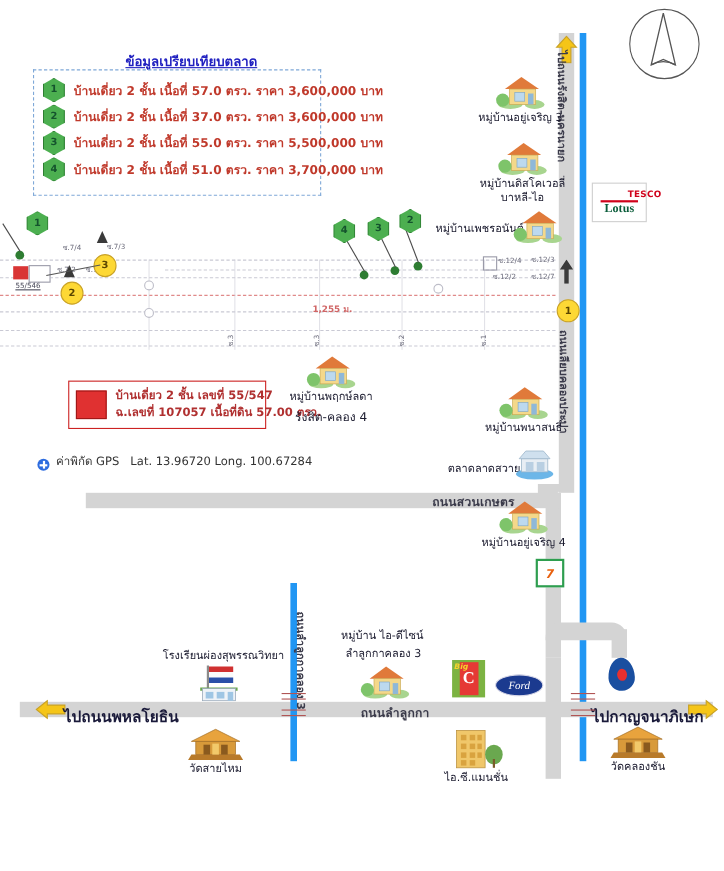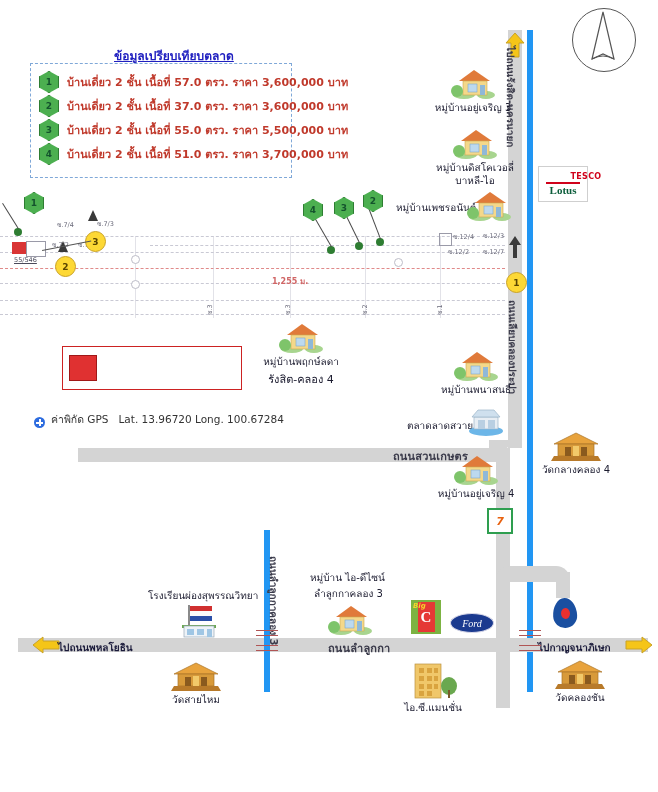--- a/index.html
+++ b/index.html
@@ -85,21 +85,21 @@
   }
   .gps-dot::before{left:4.5px;top:2px;width:2px;height:7px;}
   .gps-dot::after{top:4.5px;left:2px;height:2px;width:7px;}
   .gps-text{font-size:10.5px;color:#333;margin-left:6px;white-space:nowrap;}
   
   .poi{position:absolute;display:flex;flex-direction:column;align-items:center;}
   .poi-label{font-size:10px;color:#1a1a2e;white-space:nowrap;margin-top:1px;line-height:1.3;text-align:center;}
   .poi-label2{font-size:10px;color:#1a1a2e;white-space:nowrap;line-height:1.3;text-align:center;}
   .poi-side{position:absolute;font-size:10px;color:#1a1a2e;white-space:nowrap;}
   
-  .dir-label{position:absolute;font-size:10px;color:#1a1a3a;font-weight:bold;white-space:nowrap;}
+  .dir-label{position:absolute;font-size:14px;color:#1a1a3a;font-weight:bold;white-space:nowrap;}
   
   .cad-line{position:absolute;background:#cfcfd8;}
   .cad-dash-h{position:absolute;border-top:1px dashed #c9c9d4;}
   .cad-dash-red{position:absolute;border-top:1.2px dashed #e08a8a;}
   .soi{position:absolute;font-size:6.5px;color:#6a6a7a;white-space:nowrap;}
   .soi-v{position:absolute;font-size:6.5px;color:#6a6a7a;white-space:nowrap;transform-origin:0 0;transform:rotate(-90deg);}
   .dist-label{position:absolute;font-size:8px;color:#d06666;white-space:nowrap;font-weight:bold;}
   .node{position:absolute;width:7px;height:7px;border-radius:50%;background:#fff;border:1px solid #bdbdc8;}
   .node-g{position:absolute;width:8px;height:8px;border-radius:50%;background:#2e7d32;}
   .leader{position:absolute;background:#4a4a4a;height:1px;transform-origin:0 0;}
@@ -194,21 +194,21 @@
   <div class="cad-line" style="left:135px;top:236px;width:1px;height:82px;opacity:.6;"></div>
   <div class="cad-line" style="left:213px;top:236px;width:1px;height:82px;opacity:.6;"></div>
   <div class="cad-line" style="left:290px;top:236px;width:1px;height:82px;opacity:.6;"></div>
   <div class="cad-line" style="left:365px;top:236px;width:1px;height:82px;opacity:.6;"></div>
   <div class="cad-line" style="left:440px;top:236px;width:1px;height:82px;opacity:.6;"></div>
 
   <div class="node" style="left:131px;top:255px;"></div>
   <div class="node" style="left:131px;top:280px;"></div>
   <div class="node" style="left:394px;top:258px;"></div>
 
-  <div class="dist-label" style="left:272px;top:275px;">1,255 ม.</div>
+  <div class="dist-label" style="left:284px;top:275px;">1,255 ม.</div>
 
   <div class="soi" style="left:57px;top:220px;">ซ.7/4</div>
   <div class="soi" style="left:97px;top:219px;">ซ.7/3</div>
   <div class="soi" style="left:52px;top:240px;">ซ.7/2</div>
   <div class="soi" style="left:78px;top:240px;">ซ.7/1</div>
 
   <div class="soi" style="left:453px;top:232px;">ซ.12/4</div>
   <div class="soi" style="left:483px;top:231px;">ซ.12/3</div>
   <div class="soi" style="left:448px;top:247px;">ซ.12/2</div>
   <div class="soi" style="left:483px;top:247px;">ซ.12/7</div>
@@ -307,20 +307,24 @@
   <div class="canal" style="left:264px;top:530px;height:162px;"></div>
   <div class="road-label-v" style="left:281px;top:556px;transform:rotate(90deg);">ถนนลำลูกกาคลอง 3</div>
 
   <div class="abs" style="left:256px;top:630px;width:22px;height:4px;border-top:1.5px solid #b05555;border-bottom:1.5px solid #b05555;"></div>
   <div class="abs" style="left:256px;top:645px;width:22px;height:4px;border-top:1.5px solid #b05555;border-bottom:1.5px solid #b05555;"></div>
   <div class="abs" style="left:519px;top:630px;width:22px;height:4px;border-top:1.5px solid #b05555;border-bottom:1.5px solid #b05555;"></div>
   <div class="abs" style="left:519px;top:645px;width:22px;height:4px;border-top:1.5px solid #b05555;border-bottom:1.5px solid #b05555;"></div>
 
   <div class="prop-box" style="left:62px;top:346px;width:180px;height:44px;">
     <div class="prop-swatch"></div>
+    <div class="prop-lines">
+      <div class="prop-line">บ้านเดี่ยว 2 ชั้น เลขที่ 55/547</div>
+      <div class="prop-line">ฉ.เลขที่ 107057 เนื้อที่ดิน 57.00 ตรว.</div>
+    </div>
   </div>
 
   <div class="gps-row" style="left:34px;top:411px;align-items:flex-end;">
     <div class="gps-dot"></div>
     <div class="gps-text">
       <span>ค่าพิกัด GPS</span>&nbsp;&nbsp;
       <span>Lat. 13.96720 Long. 100.67284</span>
     </div>
   </div>
 
@@ -410,31 +414,20 @@
       <rect x="13" y="15" width="24" height="14" fill="#f4d88a" stroke="#c9a84f" stroke-width=".6"></rect>
       <rect x="18" y="18" width="9" height="8" fill="#bcd9ef" stroke="#7fa8c8" stroke-width=".6"></rect>
       <rect x="30" y="19" width="5" height="10" fill="#8fb8d8"></rect>
       <ellipse cx="7" cy="25" rx="6" ry="6" fill="#7ec46a"></ellipse>
     </svg>
     <div class="poi-label">หมู่บ้านอยู่เจริญ 4</div>
   </div>
 
   <div class="seven" style="left:487px;top:508px;">7</div>
 
-  <div class="poi" style="left:528px;top:432px;width:96px;">
-    <svg width="54" height="30" viewBox="0 0 54 30" class="ico">
-      <path d="M27 1 L49 12 L5 12 Z" fill="#e8a33d" stroke="#a9742a" stroke-width=".7"></path>
-      <rect x="9" y="12" width="36" height="12" fill="#d89a3a" stroke="#a9742a" stroke-width=".7"></rect>
-      <path d="M5 24 L49 24 L52 29 L2 29 Z" fill="#b87a2a"></path>
-      <rect x="16" y="15" width="6" height="9" fill="#8a5a1e"></rect>
-      <rect x="32" y="15" width="6" height="9" fill="#8a5a1e"></rect>
-      <rect x="24" y="14" width="6" height="10" fill="#f2c96a"></rect>
-    </svg>
-    <div class="poi-label">วัดกลางคลอง 4</div>
-  </div>
 
   <div class="tesco" style="left:538px;top:166px;">
     <div class="tesco-top">TESCO</div>
     <div class="tesco-bar"></div>
     <div class="tesco-bot">Lotus</div>
   </div>
 
   <div class="poi-side" style="left:148px;top:588px;">โรงเรียนผ่องสุพรรณวิทยา</div>
   <div class="abs" style="left:174px;top:602px;">
     <svg width="52" height="36" viewBox="0 0 52 36" class="ico">

